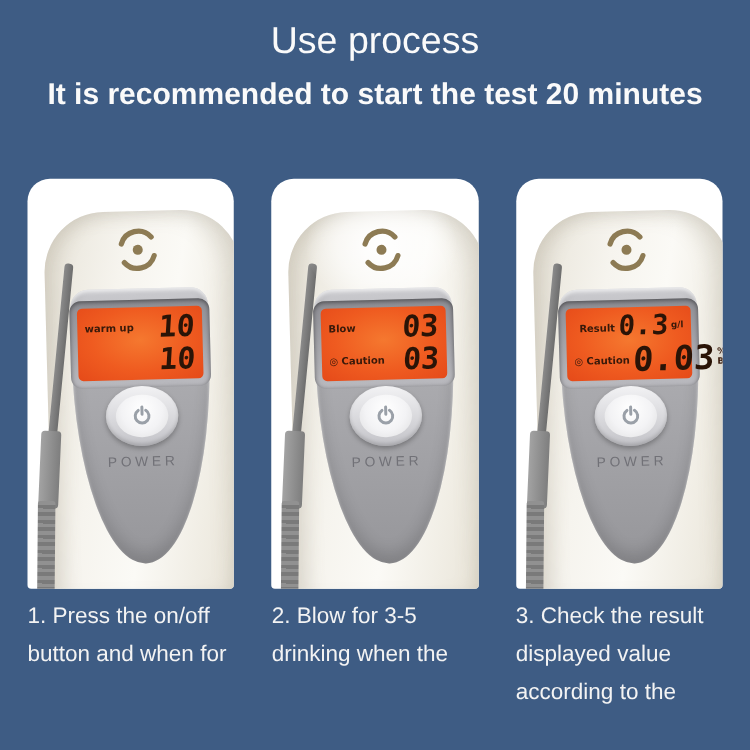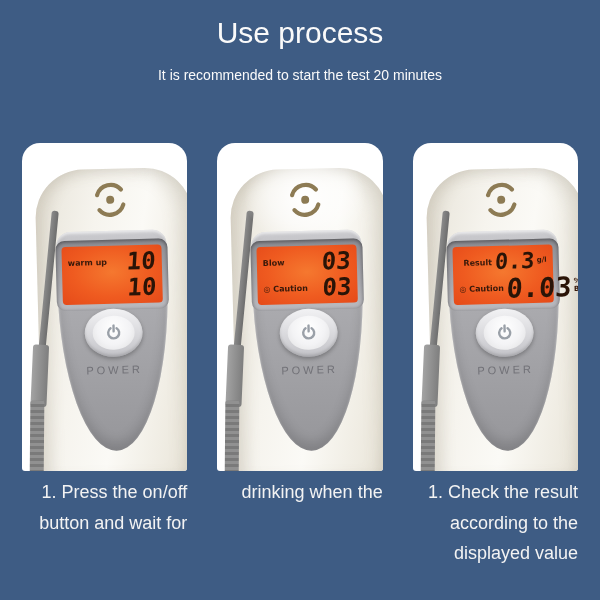--- a/index.html
+++ b/index.html
@@ -4,21 +4,21 @@
 <style>
   html,body { margin:0; padding:0; }
   .page {
     position:relative; width:600px; height:600px; overflow:hidden;
     background:#3e5c84;
     font-family:"Liberation Sans", sans-serif;
   }
   
   .header { text-align:center; color:#fafafa; }
   .title { padding-top:15px; font-size:30px; line-height:36px; font-weight:400; }
-  .subtitle { margin-top:8px; font-size:14px; line-height:33px; font-weight:400; }
+  .subtitle { margin-top:8px; font-size:24px; line-height:33px; font-weight:700; }
   .subtitle span { display:block; }
 
   
   .panels { position:absolute; top:143px; left:22px; right:22px; height:328px; display:flex; gap:30px; }
   .panel { flex:1; position:relative; background:#ffffff; border-radius:18px 18px 3px 3px; overflow:hidden; }
 
   .device { position:absolute; inset:0; transform:rotate(-1.5deg); }
 
   .body {
     position:absolute; left:16px; right:-8px; top:26px; bottom:-12px;
@@ -107,21 +107,21 @@
     display:flex; align-items:center; justify-content:center;
   }
   .power-label {
     position:absolute; left:55%; top:221px; transform:translateX(-50%);
     font-size:11px; letter-spacing:3px; color:#717177; white-space:nowrap;
   }
 
   
   .steps {
     position:absolute; top:477px; left:22px; right:22px; display:flex; gap:30px;
-    text-align:right; color:#f3f3f3; font-size:18px;
+    text-align:left; color:#f3f3f3; font-size:18px;
   }
   .step { flex:1; }
   .step-line { display:block; line-height:30.5px; white-space:nowrap; }
 </style>
 </head>
 <body>
 
 <div class="page">
 
   <div class="header">
@@ -254,25 +254,26 @@
         </div>
         <div class="power-label">POWER</div>
       </div>
     </div>
 
   </div>
 
   <div class="steps">
     <div class="step">
       <span class="step-line">1. Press the on/off</span>
-      <span class="step-line">button and wait for</span>
+      <span class="step-line">button and when for</span>
     </div>
     <div class="step">
+      <span class="step-line">2. Blow for 3-5</span>
       <span class="step-line">drinking when the</span>
     </div>
     <div class="step">
-      <span class="step-line">1. Check the result</span>
+      <span class="step-line">3. Check the result</span>
+      <span class="step-line">displayed value</span>
       <span class="step-line">according to the</span>
-      <span class="step-line">displayed value</span>
     </div>
   </div>
 
 </div>
 
 </body></html>

